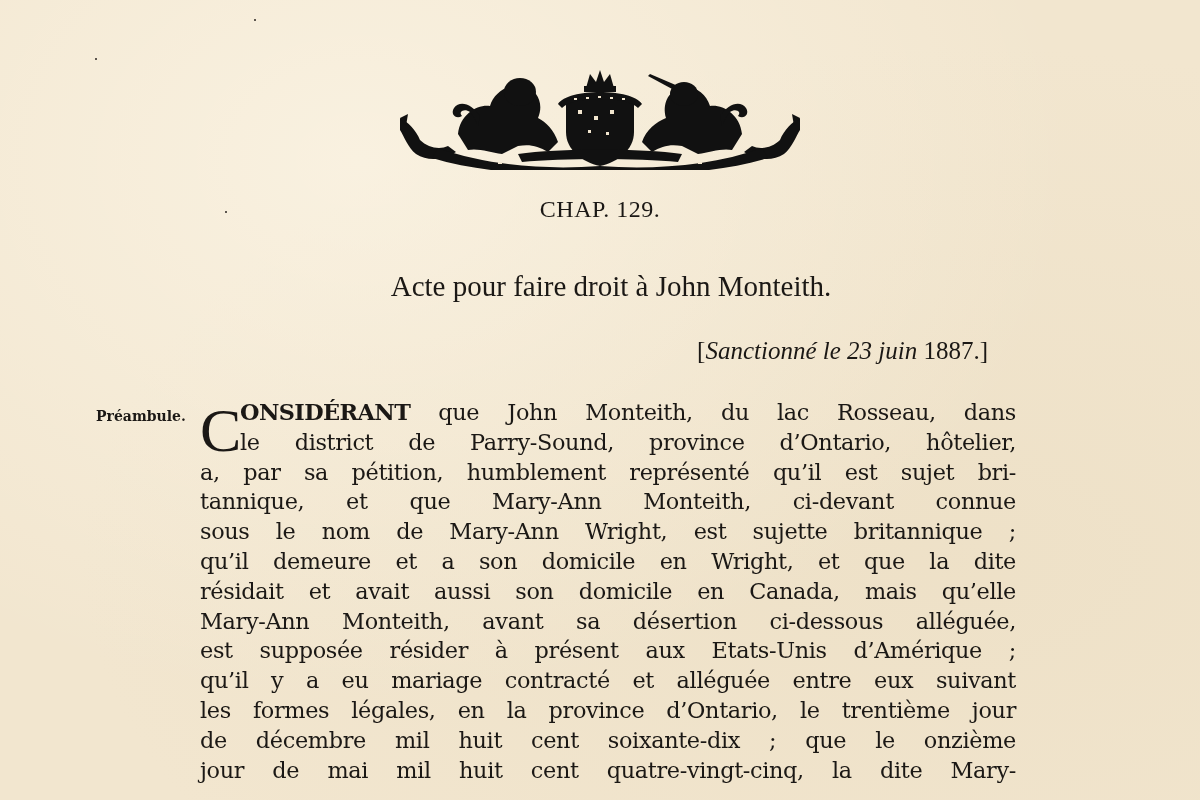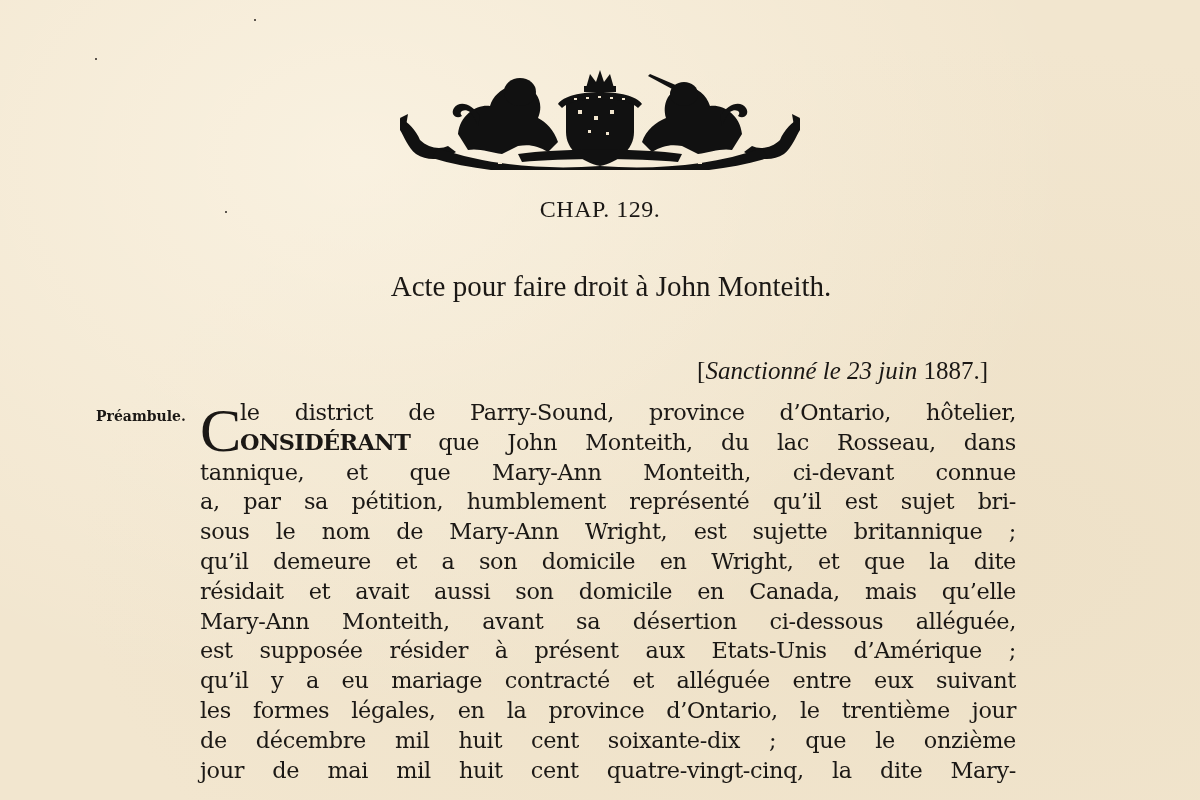--- a/index.html
+++ b/index.html
@@ -58,21 +58,20 @@
       font-size: 29px;
       color: #1b1815;
     }
     .sanction {
       position: absolute;
       right: 212px;
       top: 337px;
       font-family: "Liberation Serif", "DejaVu Serif", serif;
       font-size: 25px;
       color: #1b1815;
-      margin-top: 20px;
     }
     .sanction .it { font-style: italic; }
     .margin-note {
       position: absolute;
       left: 52px;
       top: 408px;
       font-family: "DejaVu Serif", "Liberation Serif", serif;
       font-size: 14px;
       font-weight: bold;
       color: #1b1815;
@@ -180,24 +179,24 @@
 
   <div class="sanction">
     <span>[</span><span class="it">Sanctionné le 23 juin</span>
     <span>1887.]</span>
   </div>
 
   <div class="margin-note">Préambule.</div>
 
   <div class="body-text">
     <span class="drop-cap">C</span>
+    <div class="line first"><span class="lead">ONSIDÉRANT</span><span> que John Monteith, du lac Rosseau, dans</span></div>
     <div class="line second">le district de Parry-Sound, province d’Ontario, hôtelier,</div>
-    <div class="line first"><span class="lead">ONSIDÉRANT</span><span> que John Monteith, du lac Rosseau, dans</span></div>
+    <div class="line">a, par sa pétition, humblement représenté qu’il est sujet bri-</div>
     <div class="line">tannique, et que Mary-Ann Monteith, ci-devant connue</div>
-    <div class="line">a, par sa pétition, humblement représenté qu’il est sujet bri-</div>
     <div class="line">sous le nom de Mary-Ann Wright, est sujette britannique ;</div>
     <div class="line">qu’il demeure et a son domicile en Wright, et que la dite</div>
     <div class="line">résidait et avait aussi son domicile en Canada, mais qu’elle</div>
     <div class="line">Mary-Ann Monteith, avant sa désertion ci-dessous alléguée,</div>
     <div class="line">est supposée résider à présent aux Etats-Unis d’Amérique ;</div>
     <div class="line">qu’il y a eu mariage contracté et alléguée entre eux suivant</div>
     <div class="line">les formes légales, en la province d’Ontario, le trentième jour</div>
     <div class="line">de décembre mil huit cent soixante-dix ; que le onzième</div>
     <div class="line">jour de mai mil huit cent quatre-vingt-cinq, la dite Mary-</div>
   </div>

